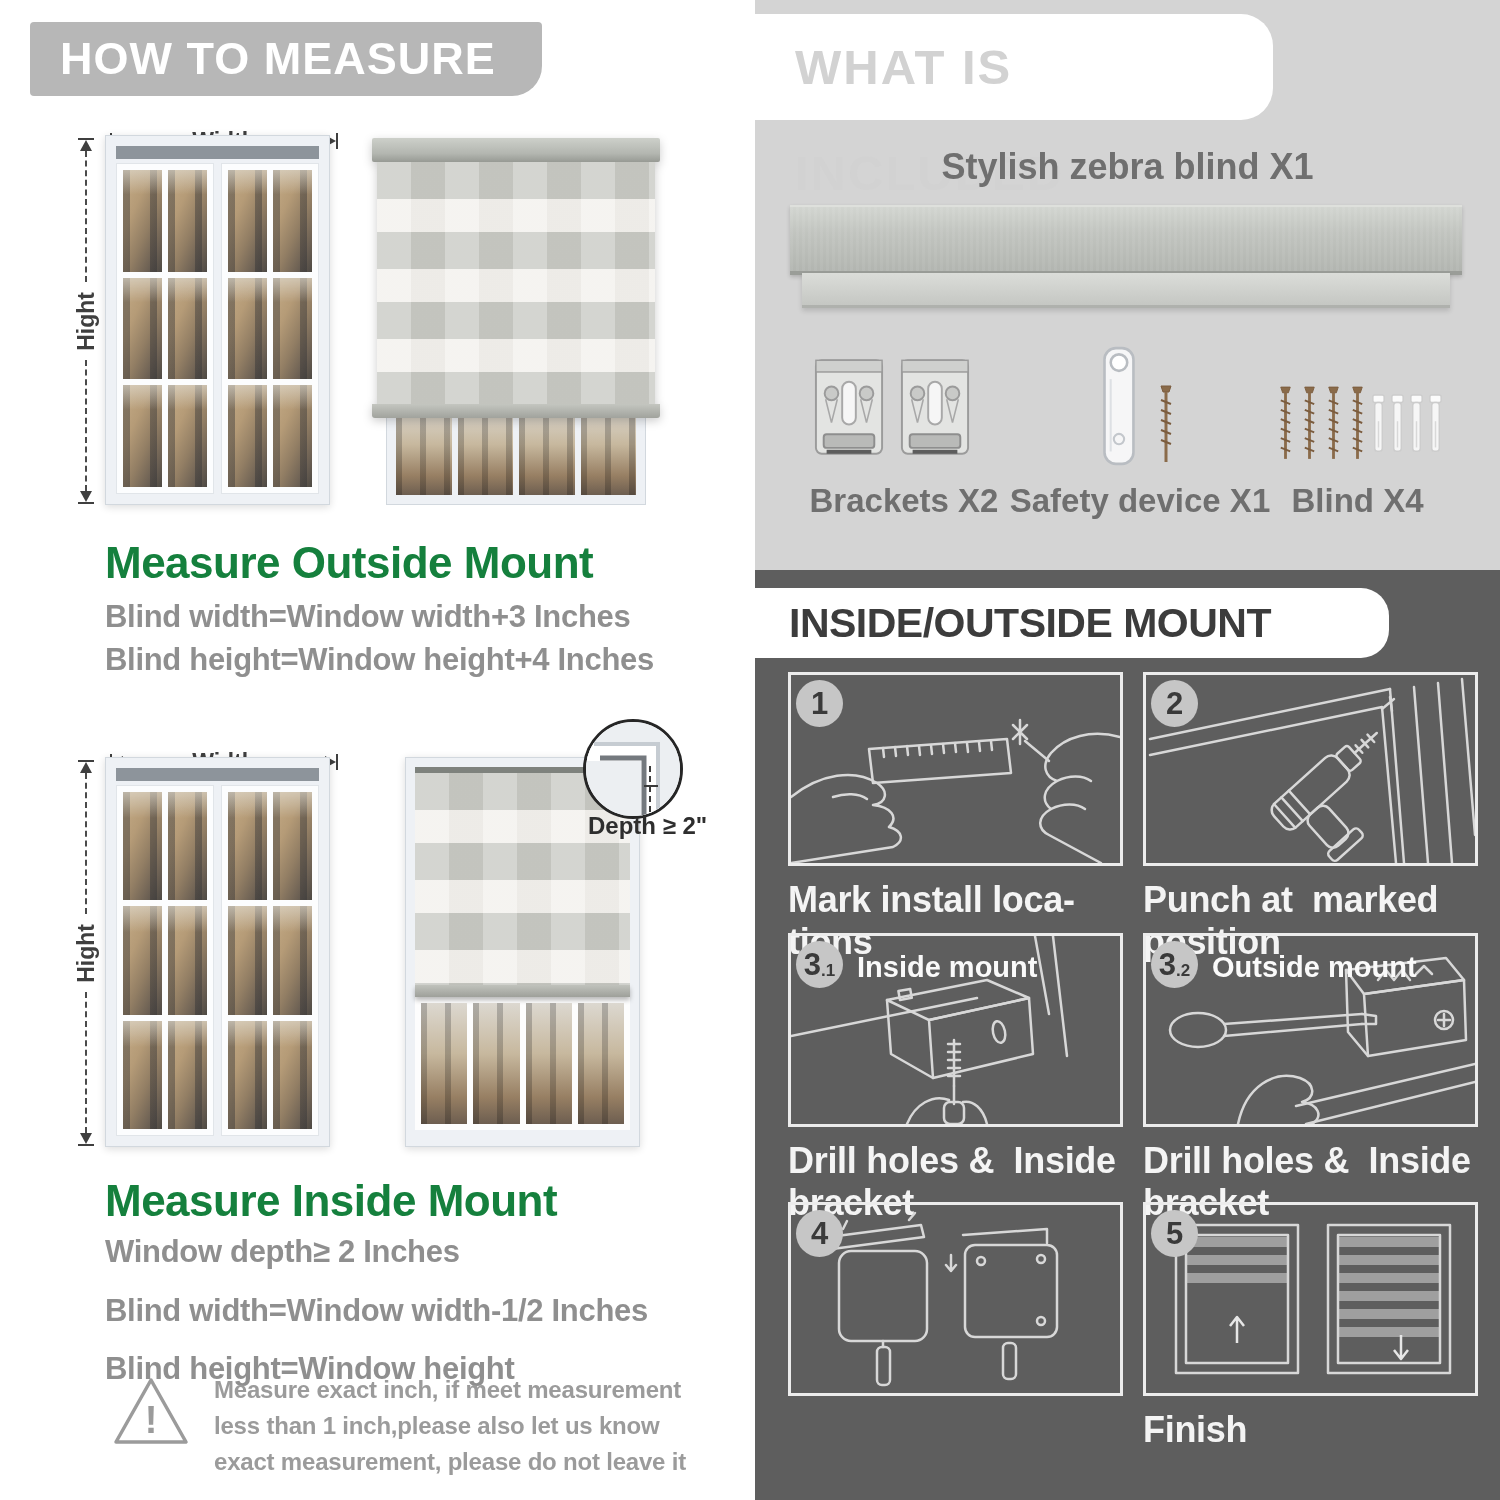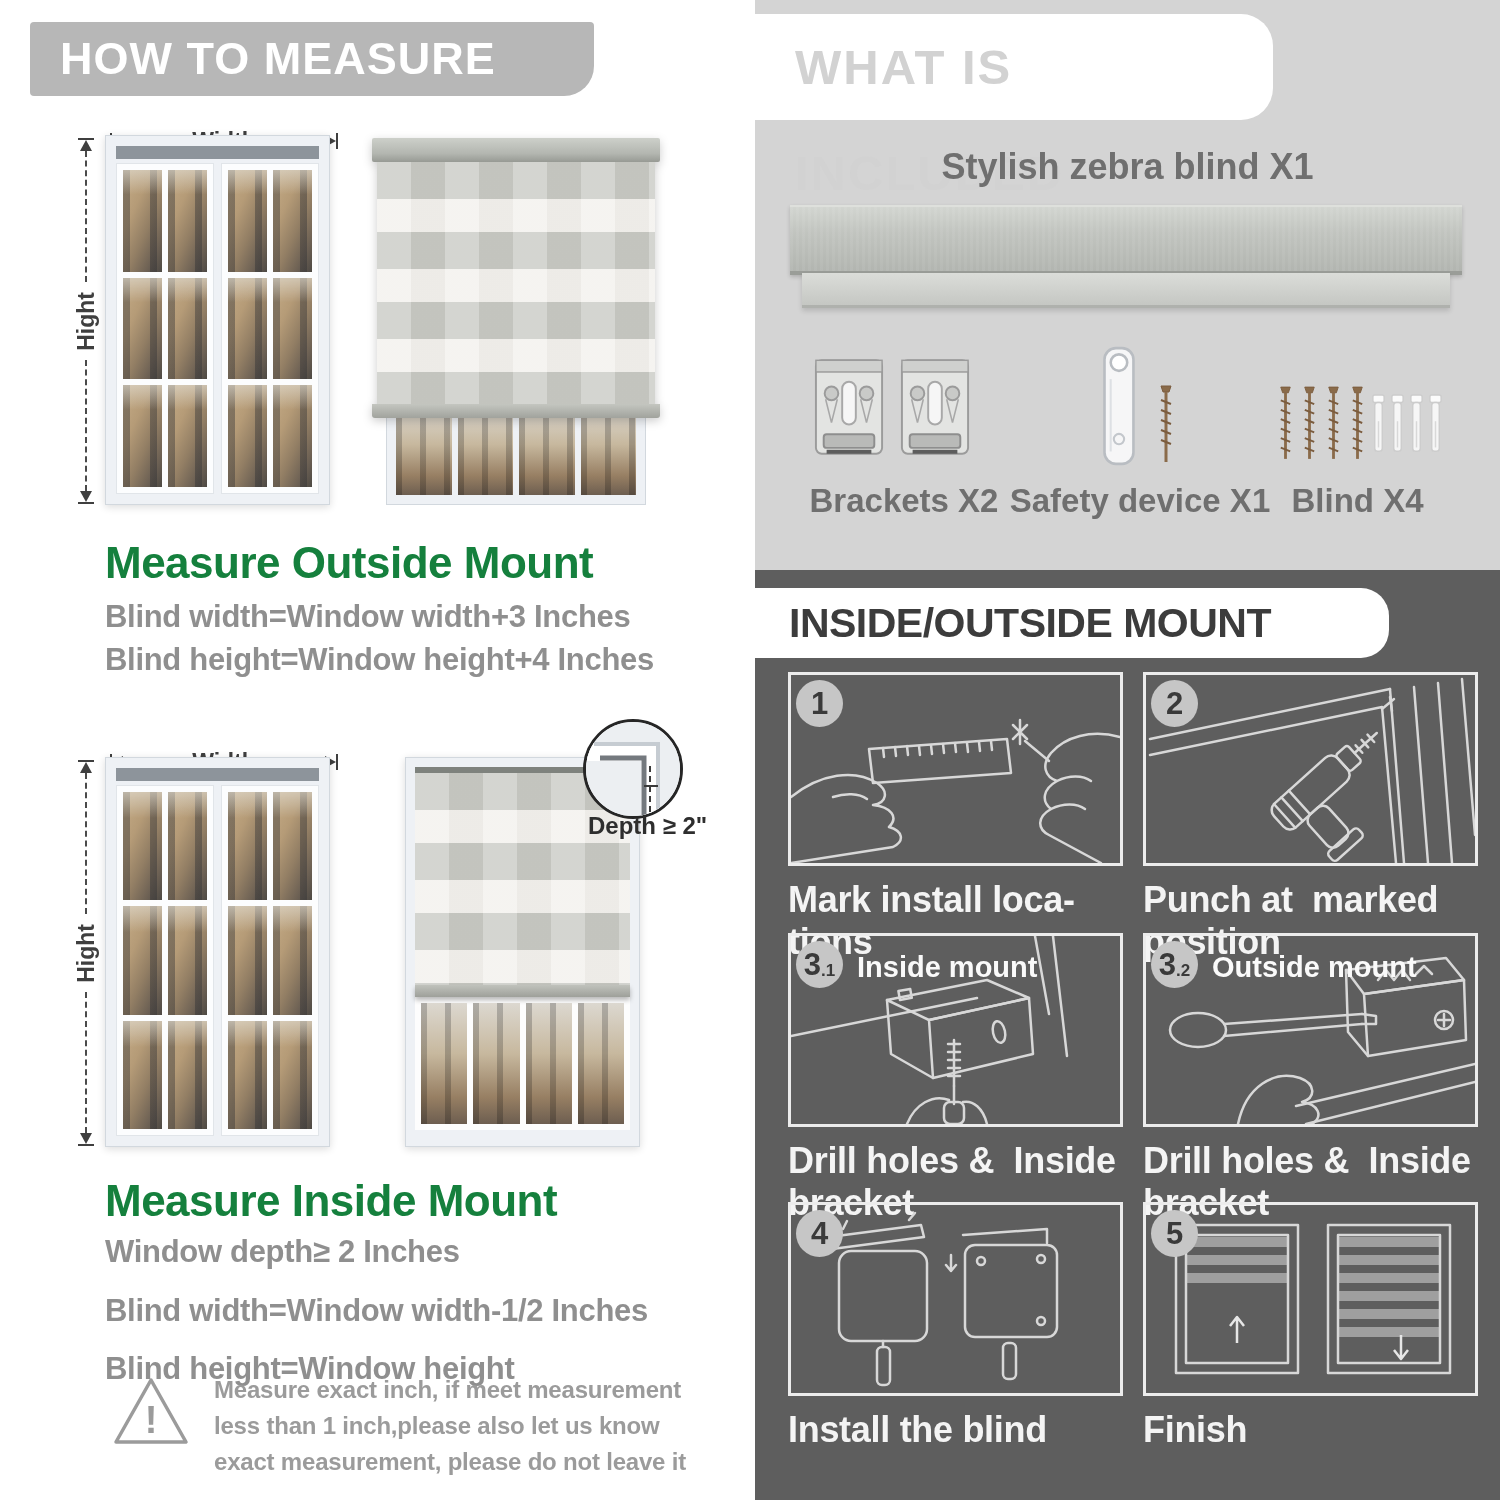--- a/index.html
+++ b/index.html
@@ -1,21 +1,21 @@
 <!DOCTYPE html>
 <html><head>
 <meta charset="utf-8">
 <style>
   html,body{margin:0;padding:0;background:#ffffff;}
   .canvas{position:relative;width:1500px;height:1500px;overflow:hidden;
           font-family:"Liberation Sans","DejaVu Sans",sans-serif;background:#ffffff;}
   .abs{position:absolute;}
 
   
-  .hdr-gray{left:30px;top:22px;width:564px;height:74px;background:#b7b7b7;
+  .hdr-gray{left:30px;top:22px;width:512px;height:74px;background:#b7b7b7;
             border-radius:4px 4px 30px 4px;color:#ffffff;font-weight:bold;font-size:45px;
             line-height:74px;padding-left:30px;letter-spacing:1px;box-sizing:border-box;}
   h2.mtitle{margin:0;font-size:44px;font-weight:bold;color:#15803d;letter-spacing:-0.5px;}
   p.formula{margin:0;font-size:31px;font-weight:bold;color:#8f8f8f;letter-spacing:-0.3px;}
 
   
   .warrow{display:flex;align-items:center;height:22px;margin-top:20px;}
   .tick{width:2px;height:16px;background:#3f3f3f;}
   .ah{width:0;height:0;}
   .ah.left{border-top:6px solid transparent;border-bottom:6px solid transparent;border-right:11px solid #3f3f3f;}
@@ -470,21 +470,20 @@
               <circle cx="250" cy="116" r="4"></circle>
             <rect x="212" y="138" width="13" height="36" rx="5"></rect>
           </g>
         </svg>
         <div class="badge">
           <span class="n">4</span>
             <span class="s"></span>
         </div>
         <div class="ptitle"></div>
       </div>
-      <div class="cap">Install the blind</div>
     </div>
 
     <div class="step" style="left:388px;top:632px;">
       <div class="frame">
         <svg class="art" viewBox="0 0 329 188">
           <g fill="none" stroke="#d8d8d8" stroke-width="2.5" stroke-linejoin="round">
             <rect x="30" y="20" width="122" height="148"></rect>
             <rect x="40" y="30" width="102" height="128"></rect>
             <g fill="rgba(214,214,214,0.55)" stroke="none">
               <rect x="40" y="32" width="102" height="10"></rect>

